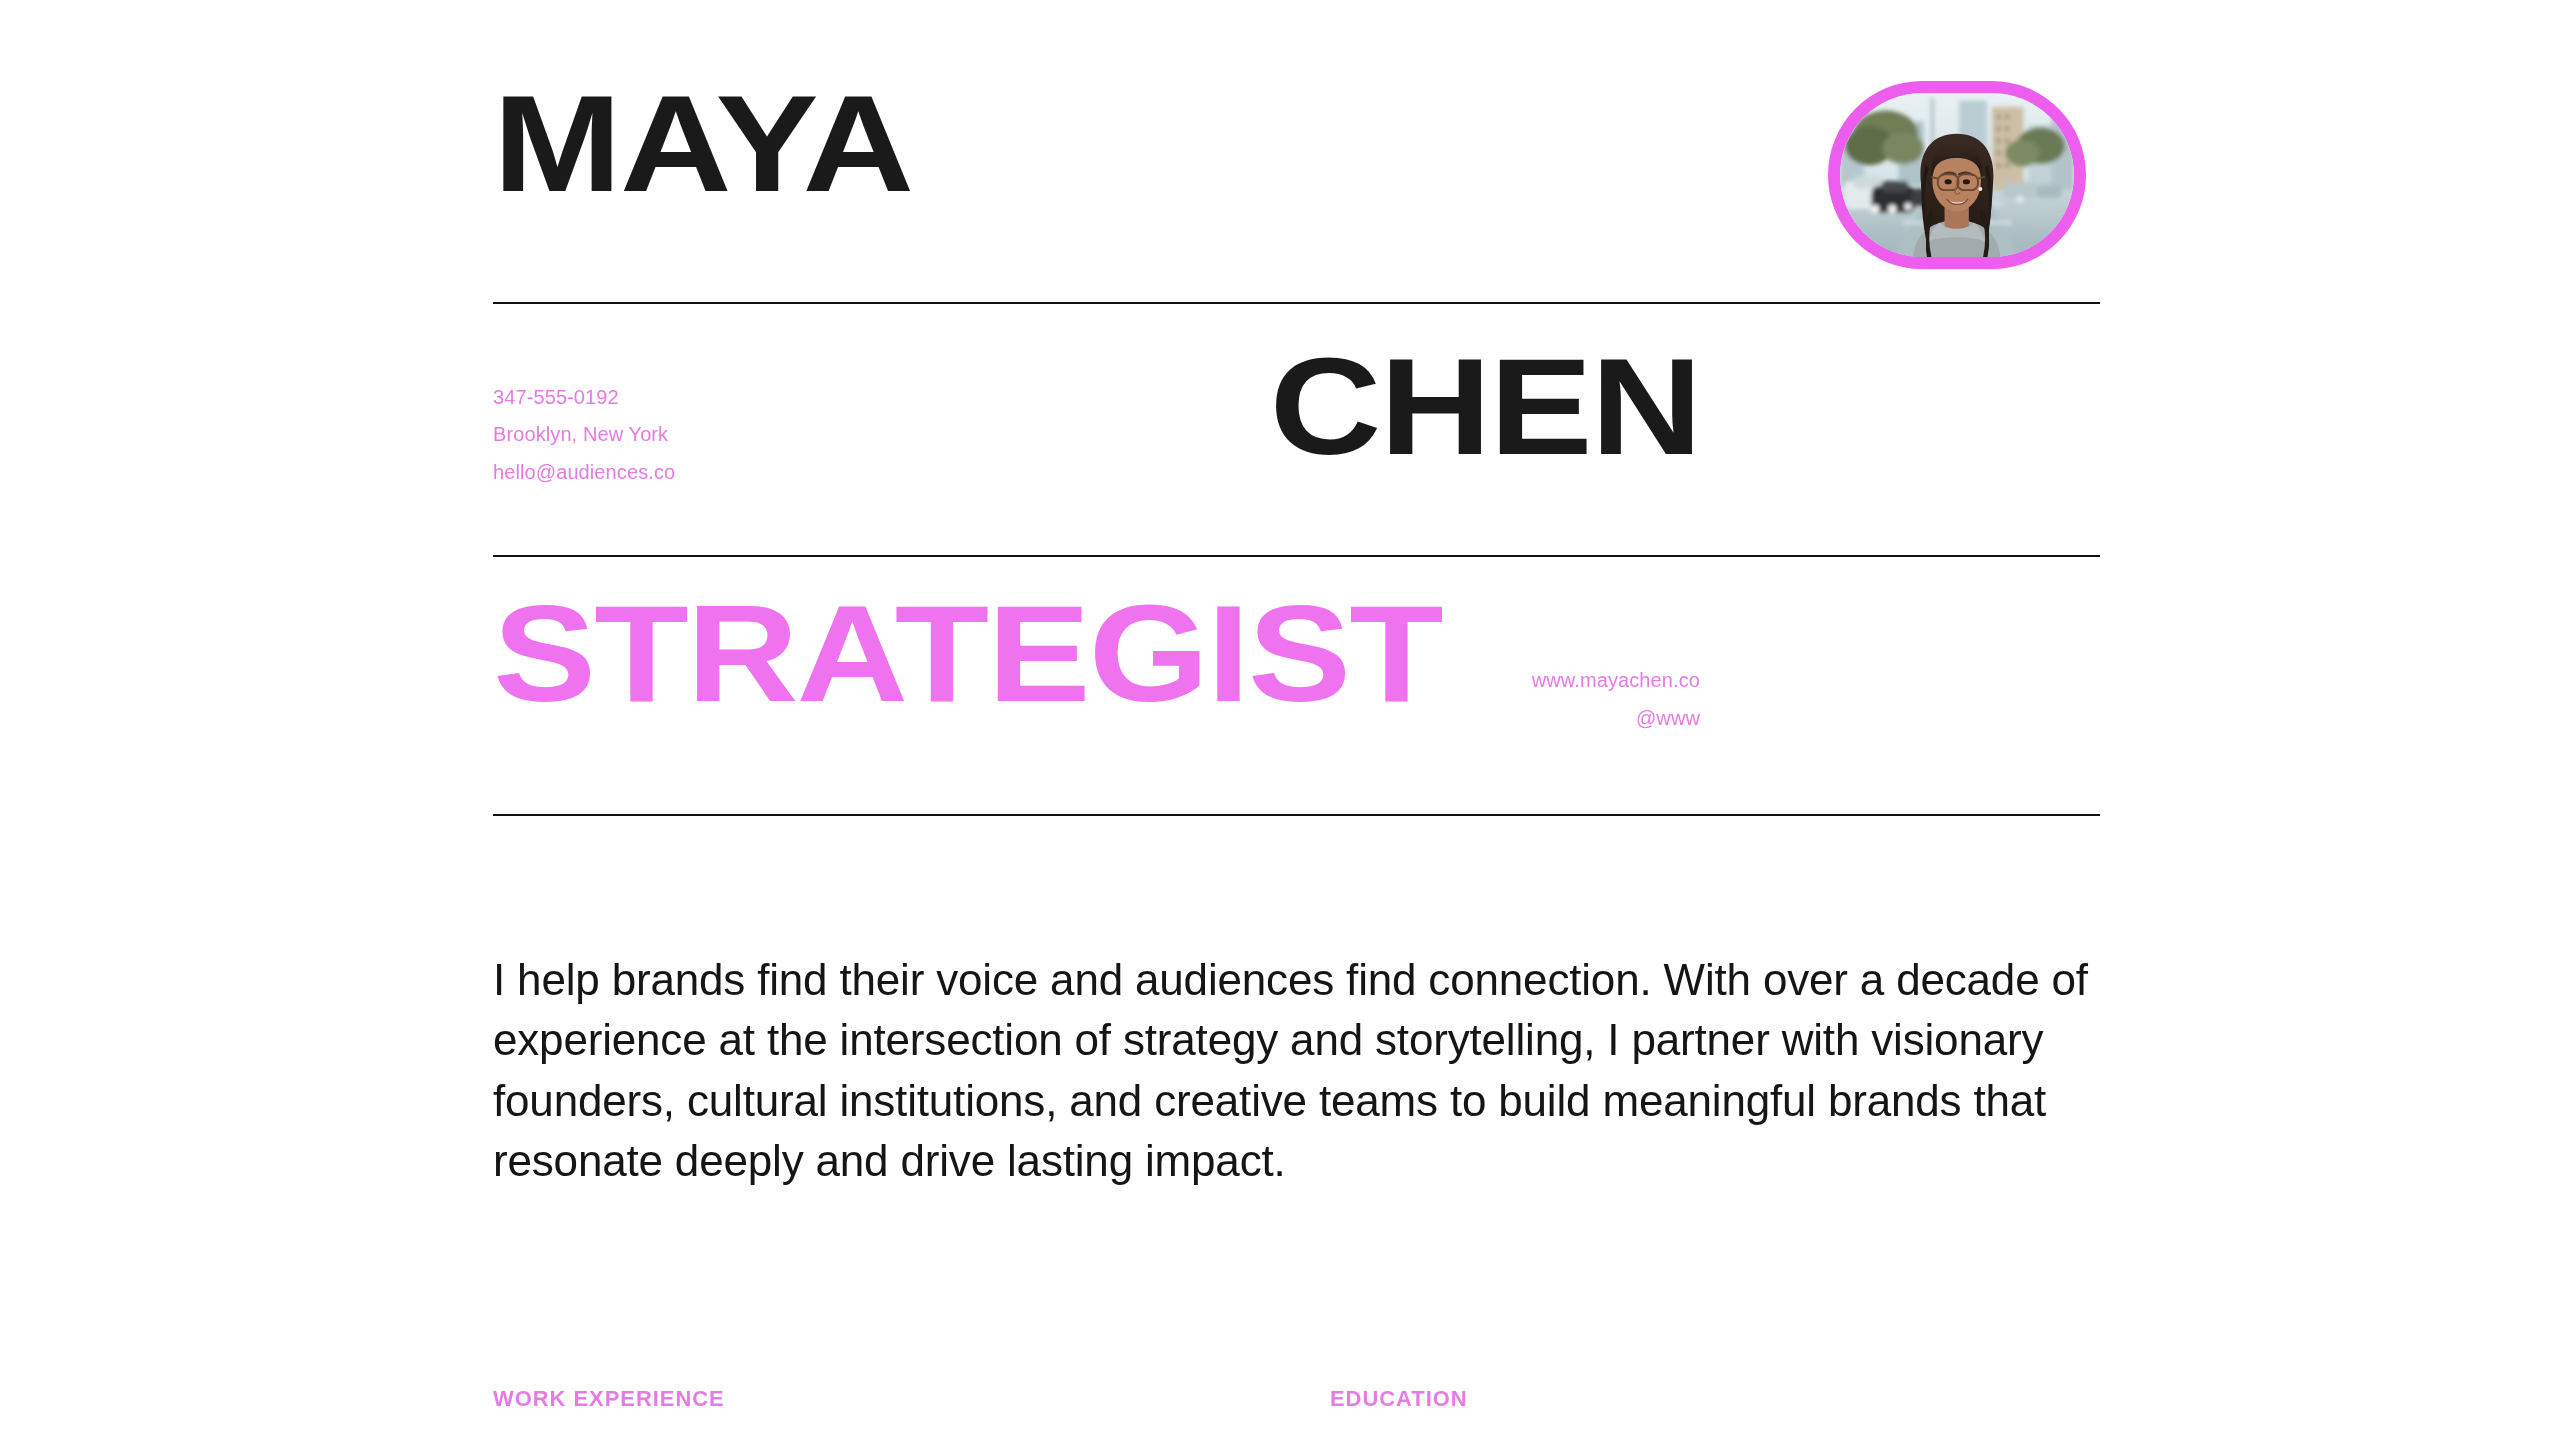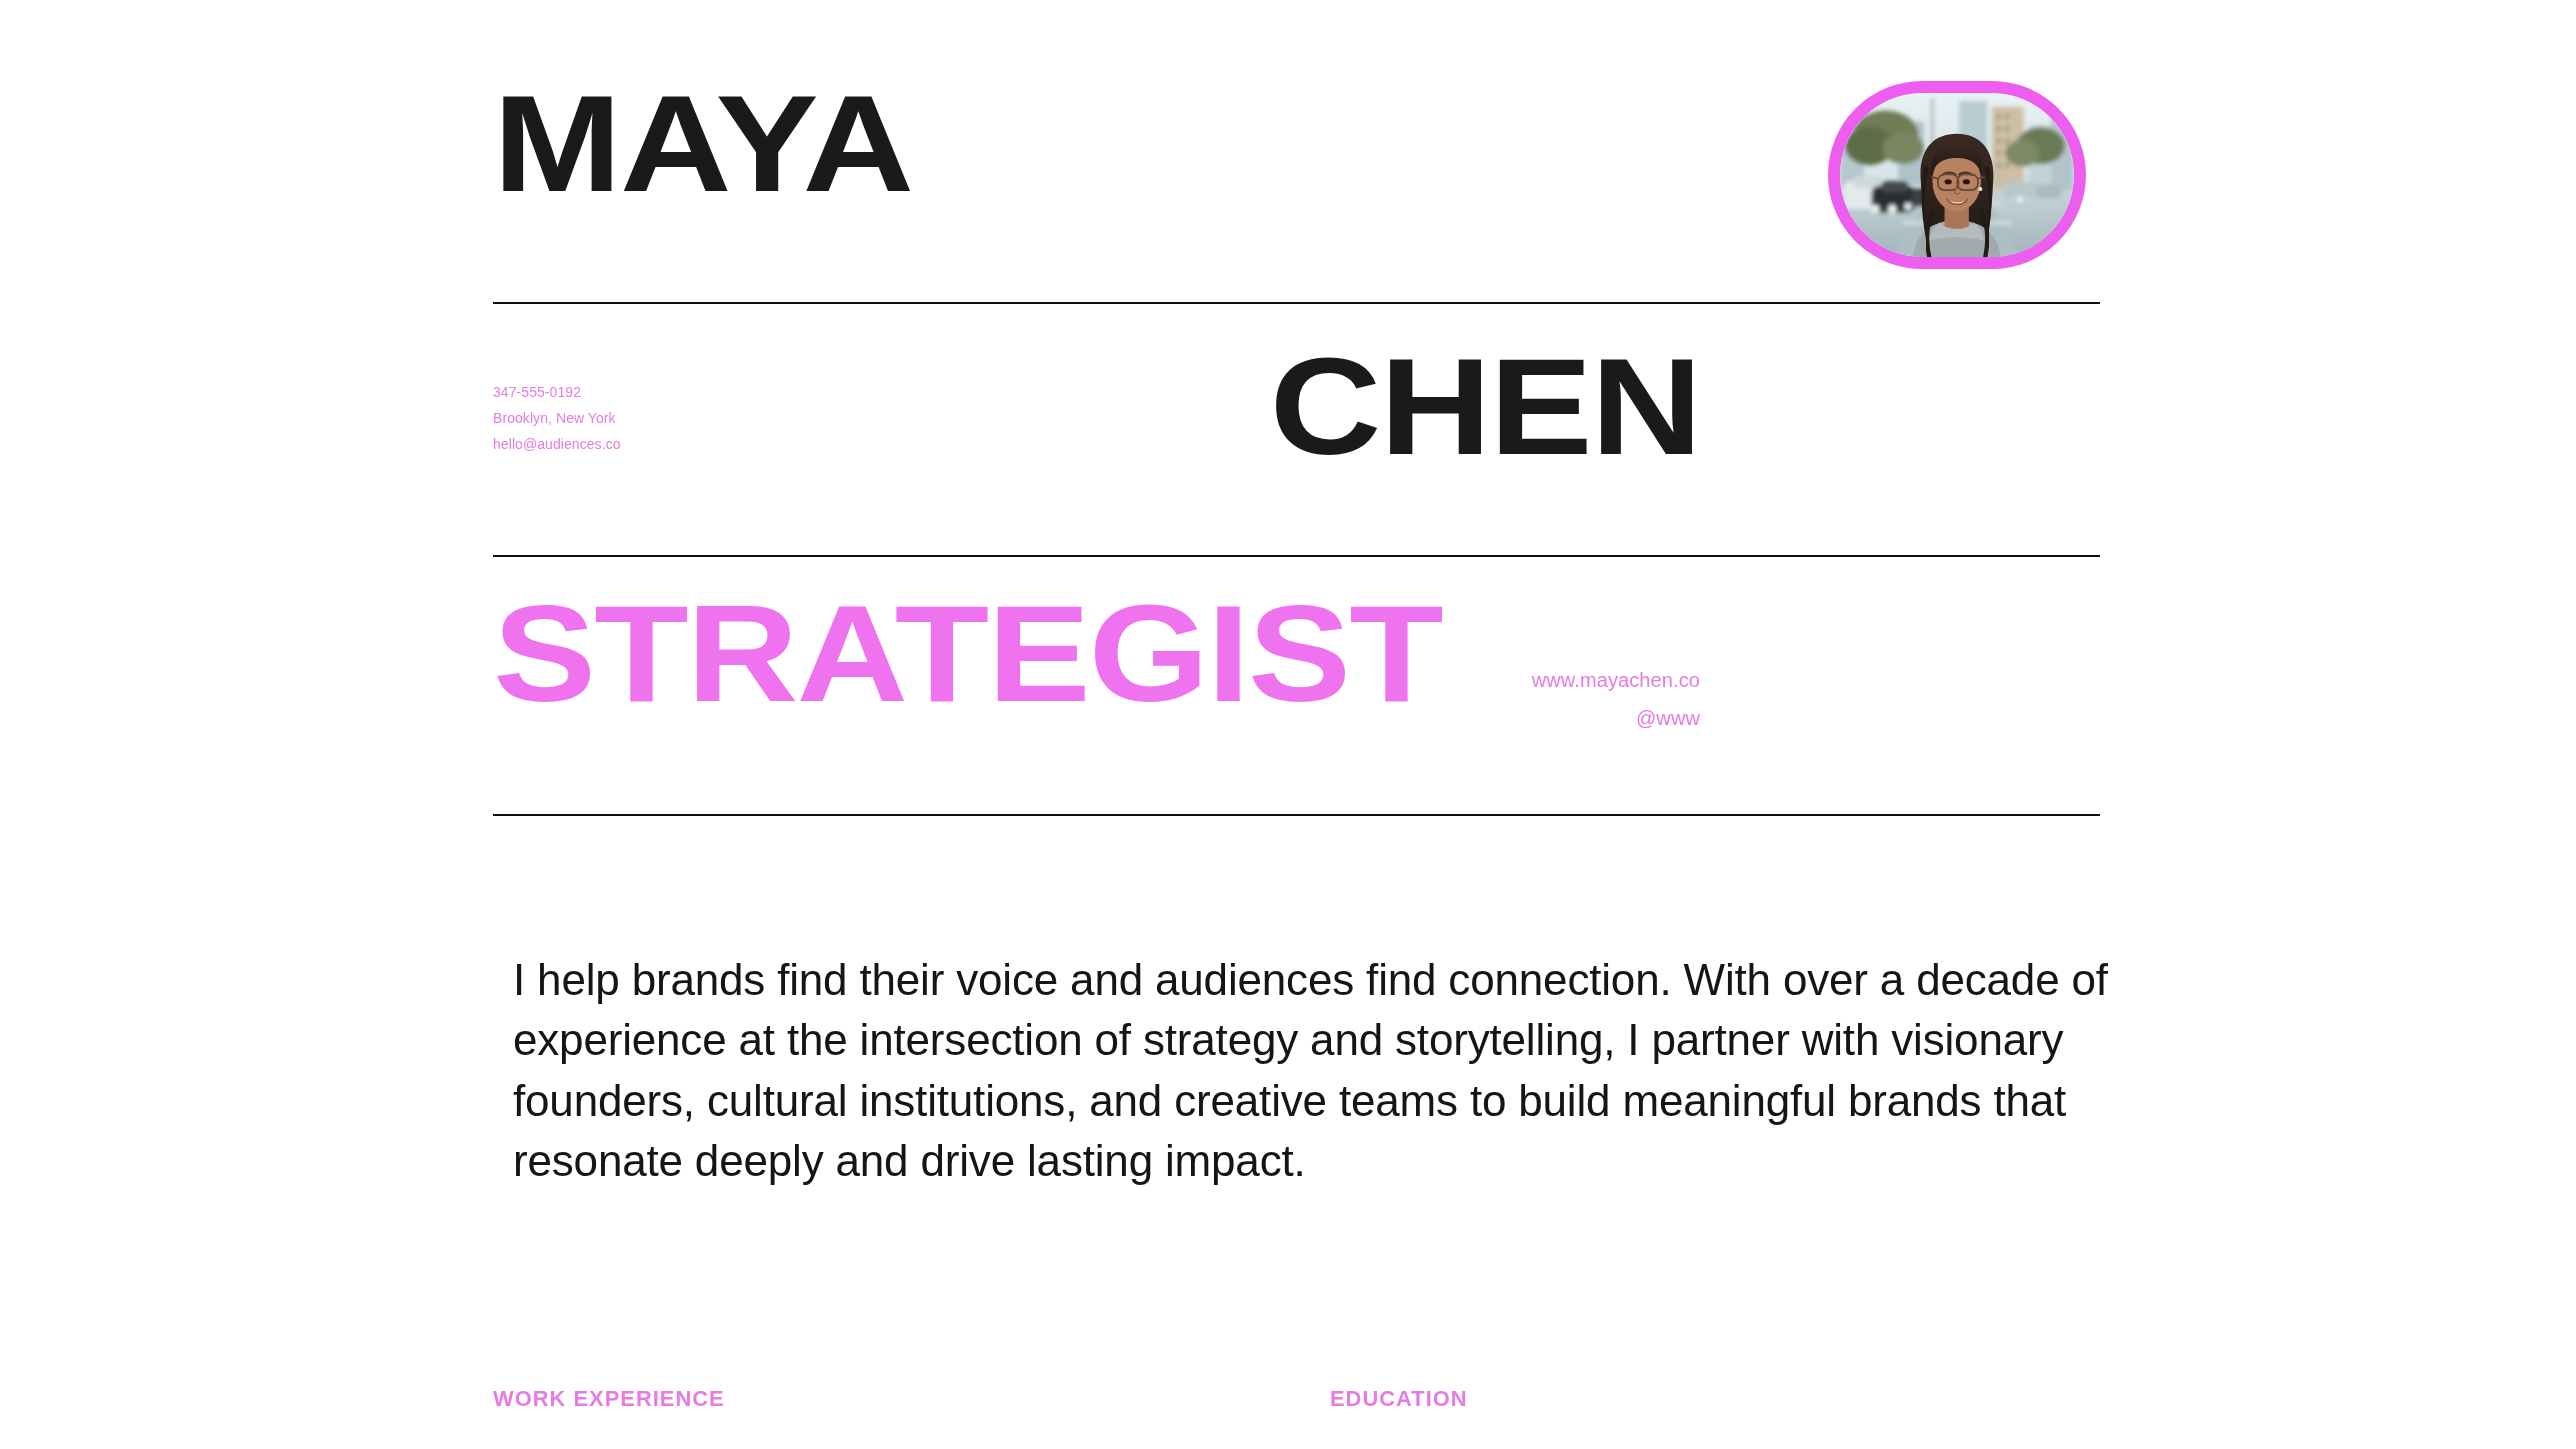--- a/index.html
+++ b/index.html
@@ -93,21 +93,21 @@
     border-radius: 82px / 82px;
     overflow: hidden;
   }
   .avatar svg { display: block; width: 100%; height: 100%; }
 
   
   .contact {
     position: absolute;
     left: 493px;
     top: 379px;
-    font-size: 14px;
+    font-size: 20px;
     line-height: 1.87;
     color: #e57be2;
     letter-spacing: 0.005em;
   }
   .contact div { white-space: nowrap; }
 
   
   .links {
     position: absolute;
     right: 476px;
@@ -123,21 +123,20 @@
   
   .bio {
     position: absolute;
     left: 493px;
     top: 906px;
     width: 1610px;
     font-size: 44px;
     line-height: 1.37;
     color: #151515;
     letter-spacing: -0.004em;
-    margin-left: 20px;
   }
 
   
   .section-head {
     position: absolute;
     top: 1387px;
     font-weight: 700;
     font-size: 21.5px;
     letter-spacing: 0.045em;
     color: #e77be4;

